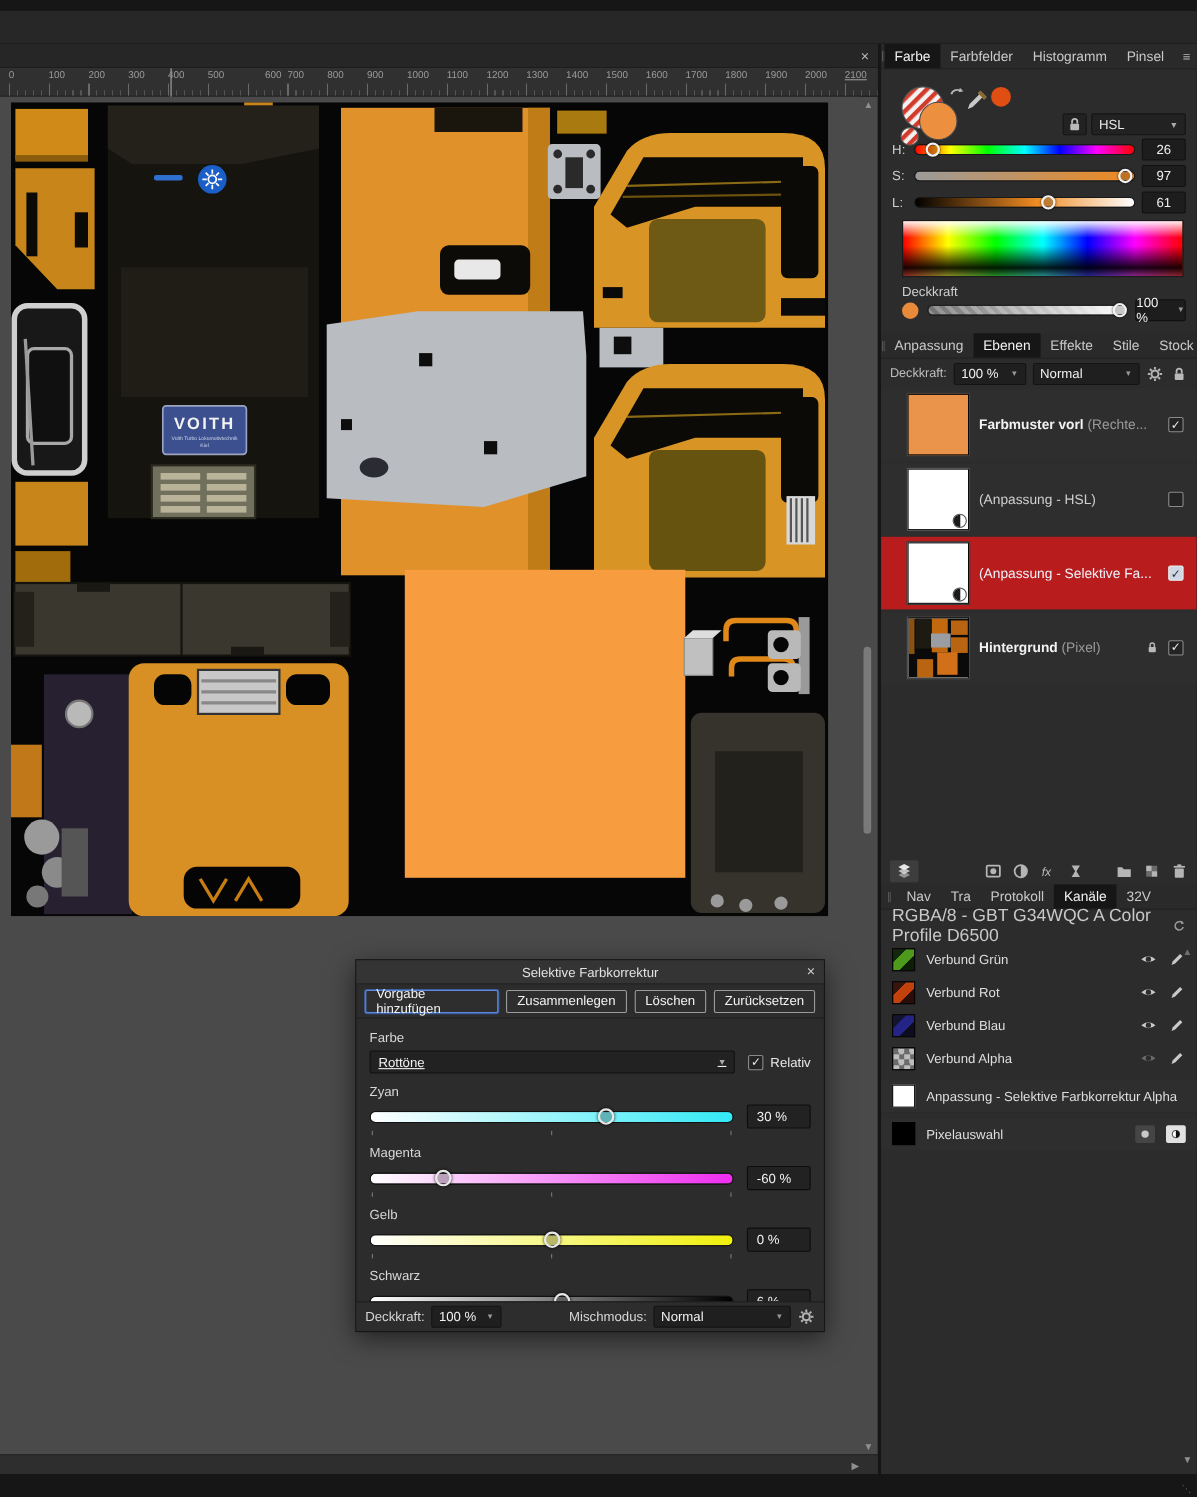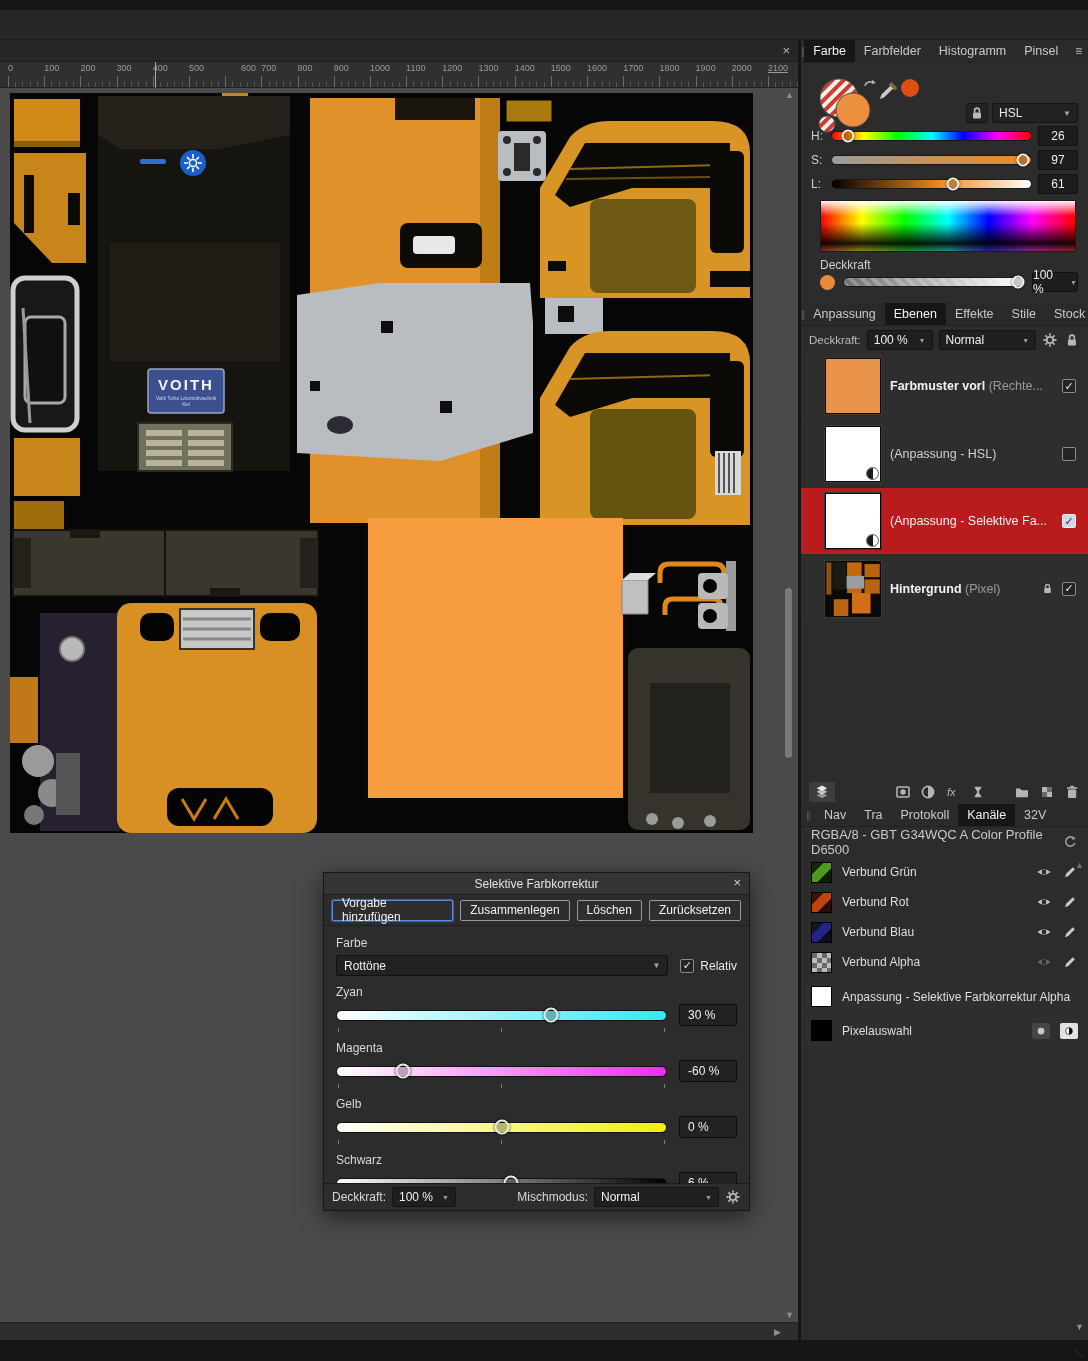--- a/index.html
+++ b/index.html
@@ -84,21 +84,21 @@
   .lright { margin-left:auto; display:flex; align-items:center; gap:8px; padding-right:12px; }
   .cb { width:14px; height:14px; border:1px solid #8a8a8a; border-radius:2px; background:#242424; font-size:11px; color:#e8e8e8; display:flex; align-items:center; justify-content:center; }
   .cb.off span { visibility:hidden; }
   .lrow.selected .cb { background:#cfd6e4; color:#333; border-color:#eee; }
   .ly-toolbar { position:absolute; left:0; top:740px; width:100%; height:24px; display:flex; align-items:center; padding:0 8px; gap:9px; background:#2c2c2c; }
   .tool-left { width:26px; height:20px; background:#3d3d3d; border-radius:2px; display:flex; align-items:center; justify-content:center; }
   .spacer { flex:1; }
 
   
   .ch-tabs { top:764px; }
-  .ch-header { position:absolute; left:0; top:788px; width:100%; height:27px; display:flex; align-items:center; padding:0 10px; font-size:13px; color:#c9c9c9; background:#2c2c2c; }
+  .ch-header { position:absolute; left:0; top:788px; width:100%; height:27px; display:flex; align-items:center; padding:0 10px; font-size:16px; color:#c9c9c9; background:#2c2c2c; }
   .ch-header .reset { margin-left:auto; }
   .ch-rows { position:absolute; left:0; top:817px; width:100%; }
   .chrow { height:30px; display:flex; align-items:center; padding:0 10px; gap:10px; }
   .chthumb { width:21px; height:21px; border:1px solid #000; flex:none; }
   .chname { font-size:12px; color:#dedede; }
   .chicons { margin-left:auto; display:flex; gap:10px; align-items:center; }
   .extra-rows { position:absolute; left:0; top:942px; width:100%; }
   .xrow { height:29px; display:flex; align-items:center; padding:0 10px; gap:10px; background:#2e2e2e; margin-bottom:5px; }
   .xrow .boxic { width:18px; height:16px; background:#454545; border-radius:2px; display:flex; align-items:center; justify-content:center; }
   .panel-downarrow { position:absolute; right:4px; top:1282px; font-size:9px; color:#8f8f8f; }
@@ -108,21 +108,21 @@
   .dialog { position:absolute; left:323px; top:872px; width:427px; height:339px; background:#2c2c2c; border:1px solid #161616; box-shadow:0 6px 22px rgba(0,0,0,.55); z-index:40; }
   .dlg-title { height:22px; background:#343434; border-bottom:1px solid #1e1e1e; display:flex; align-items:center; justify-content:center; font-size:12px; color:#e2e2e2; position:relative; }
   .dlg-close { position:absolute; right:8px; top:2px; color:#cfcfcf; font-size:13px; cursor:pointer; }
   .dlg-btnrow { height:31px; display:flex; align-items:center; padding:0 8px; gap:7px; border-bottom:1px solid #1f1f1f; }
   .dbtn { height:21px; padding:0 9px; background:#2e2e2e; border:1px solid #9a9a9a; border-radius:2px; color:#f2f2f2; font-size:12px; display:flex; align-items:center; cursor:pointer; }
   .dbtn.focused { border-color:#5d8adf; box-shadow:0 0 0 1px #3c5ea0; }
   .dbtn.push-right { margin-left:auto; }
   .dlg-body { padding:10px 12px 0 12px; }
   .flabel { font-size:12px; color:#d8d8d8; margin-bottom:5px; }
   .sel-row { display:flex; align-items:center; gap:12px; margin-bottom:6px; }
-  .dlg-select { flex:1; height:21px; background:#222; border:1px solid #111; border-radius:2px; color:#f0f0f0; font-size:12px; display:flex; align-items:center; padding:0 7px; }
+  .dlg-select { flex:1; height:21px; background:#222; border:1px solid #111; border-radius:2px; color:#f0f0f0; font-size:12px; display:flex; align-items:center; padding:0 7px;text-decoration:underline; }
   .dlg-select .dd { margin-left:auto; font-size:8px; color:#aaa; }
   .rel-wrap { display:flex; align-items:center; gap:6px; font-size:12px; color:#e8e8e8; }
   .fgroup { margin-top:9px; }
   .srow { display:flex; align-items:center; gap:12px; }
   .dtrack { position:relative; flex:1; height:11px; border-radius:6px; border:1px solid #111; }
   .t-cyan    { background:linear-gradient(90deg,#fff,#32e9f5); }
   .t-magenta { background:linear-gradient(90deg,#fff,#ee2cf0); }
   .t-yellow  { background:linear-gradient(90deg,#fff,#f0f00c); }
   .t-black   { background:linear-gradient(90deg,#fff,#000); }
   .dhandle { position:absolute; top:50%; width:15px; height:15px; border:2px solid #e8e8e8; border-radius:50%; background:rgba(35,35,35,.3); transform:translate(-50%,-50%); box-shadow:0 0 3px #000; }

